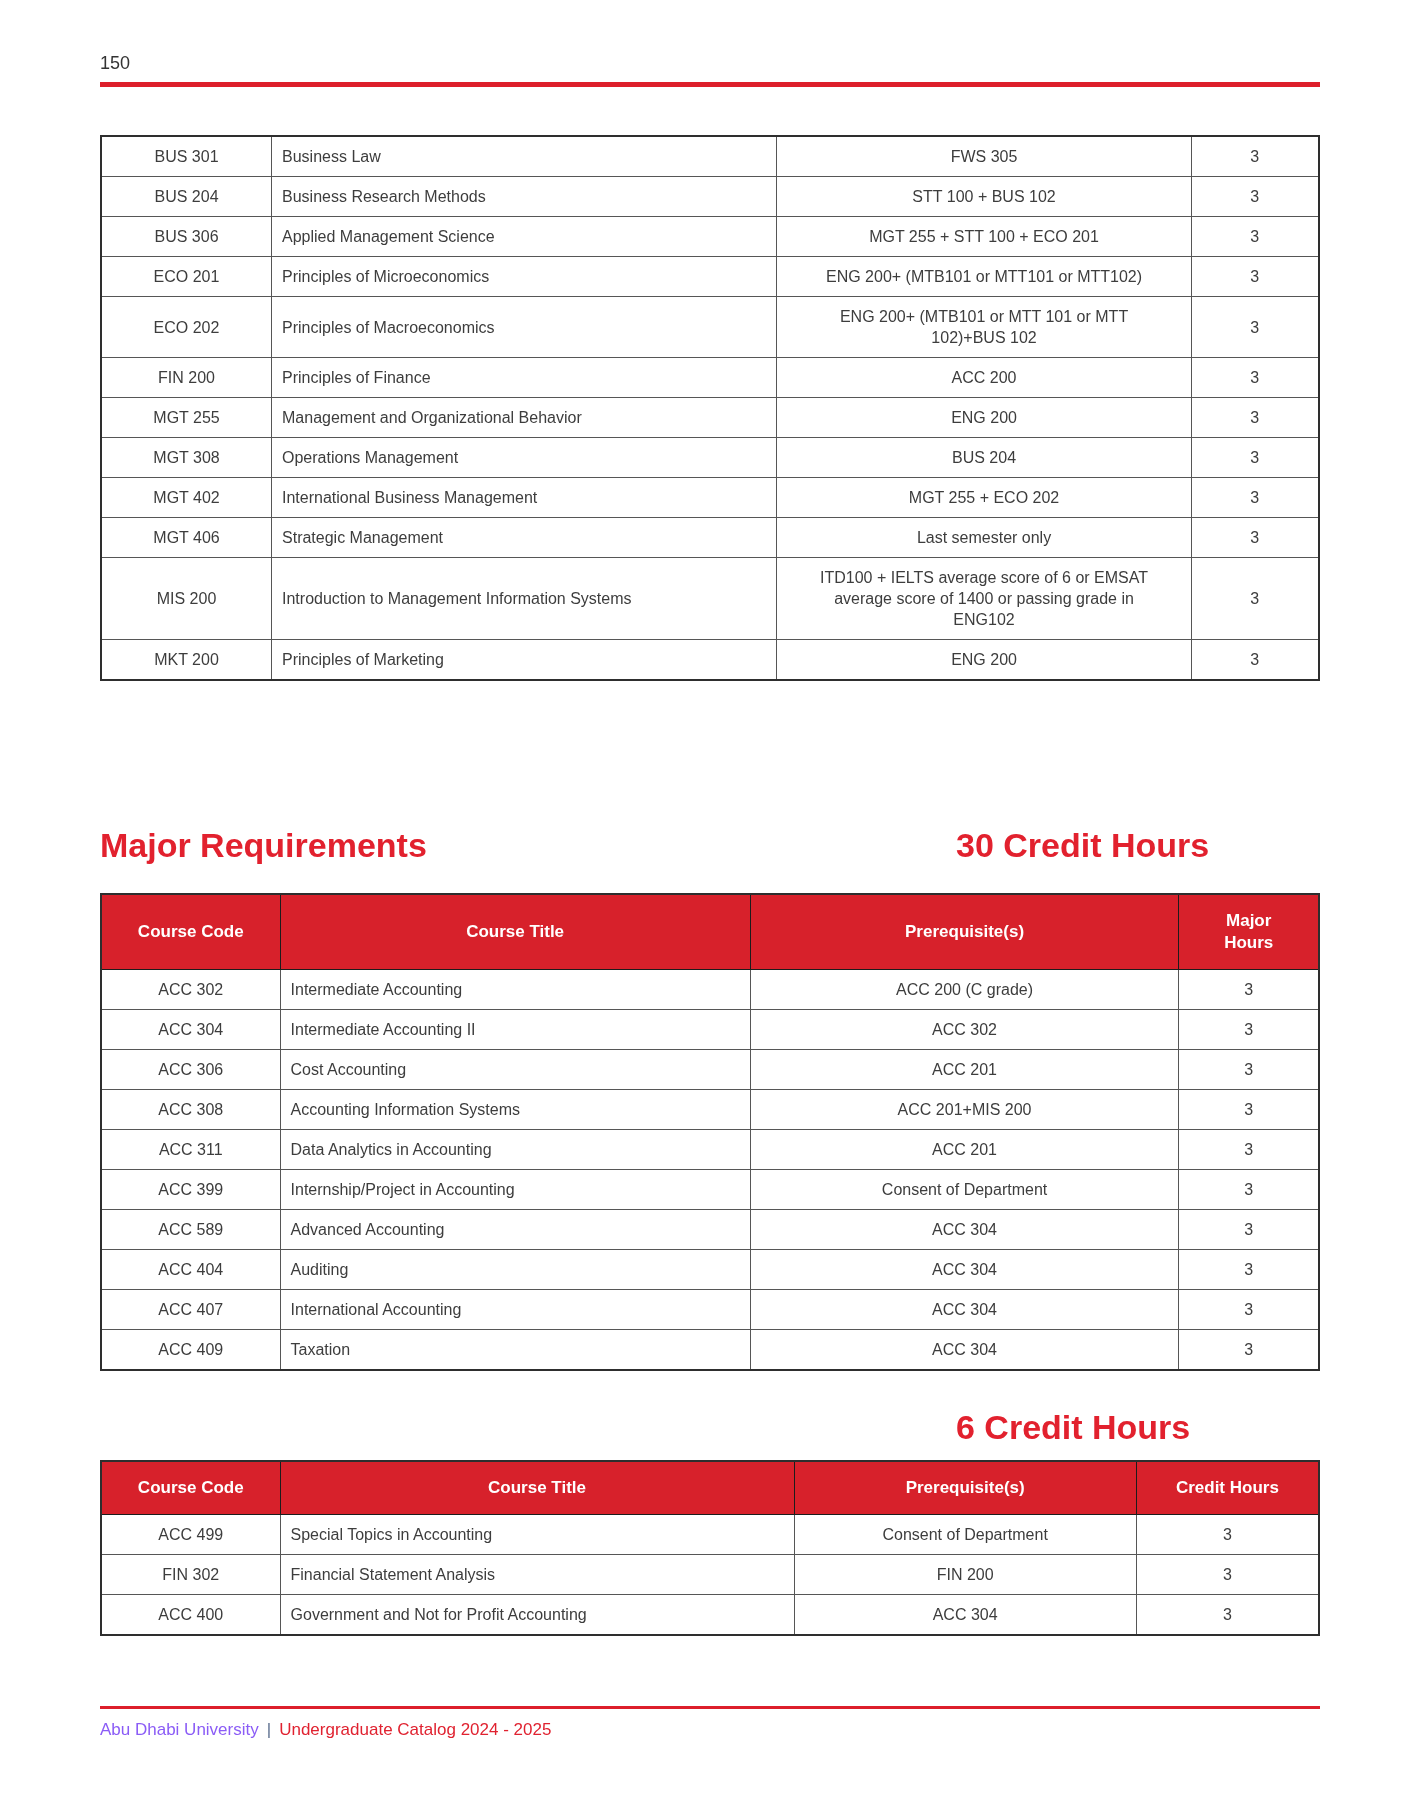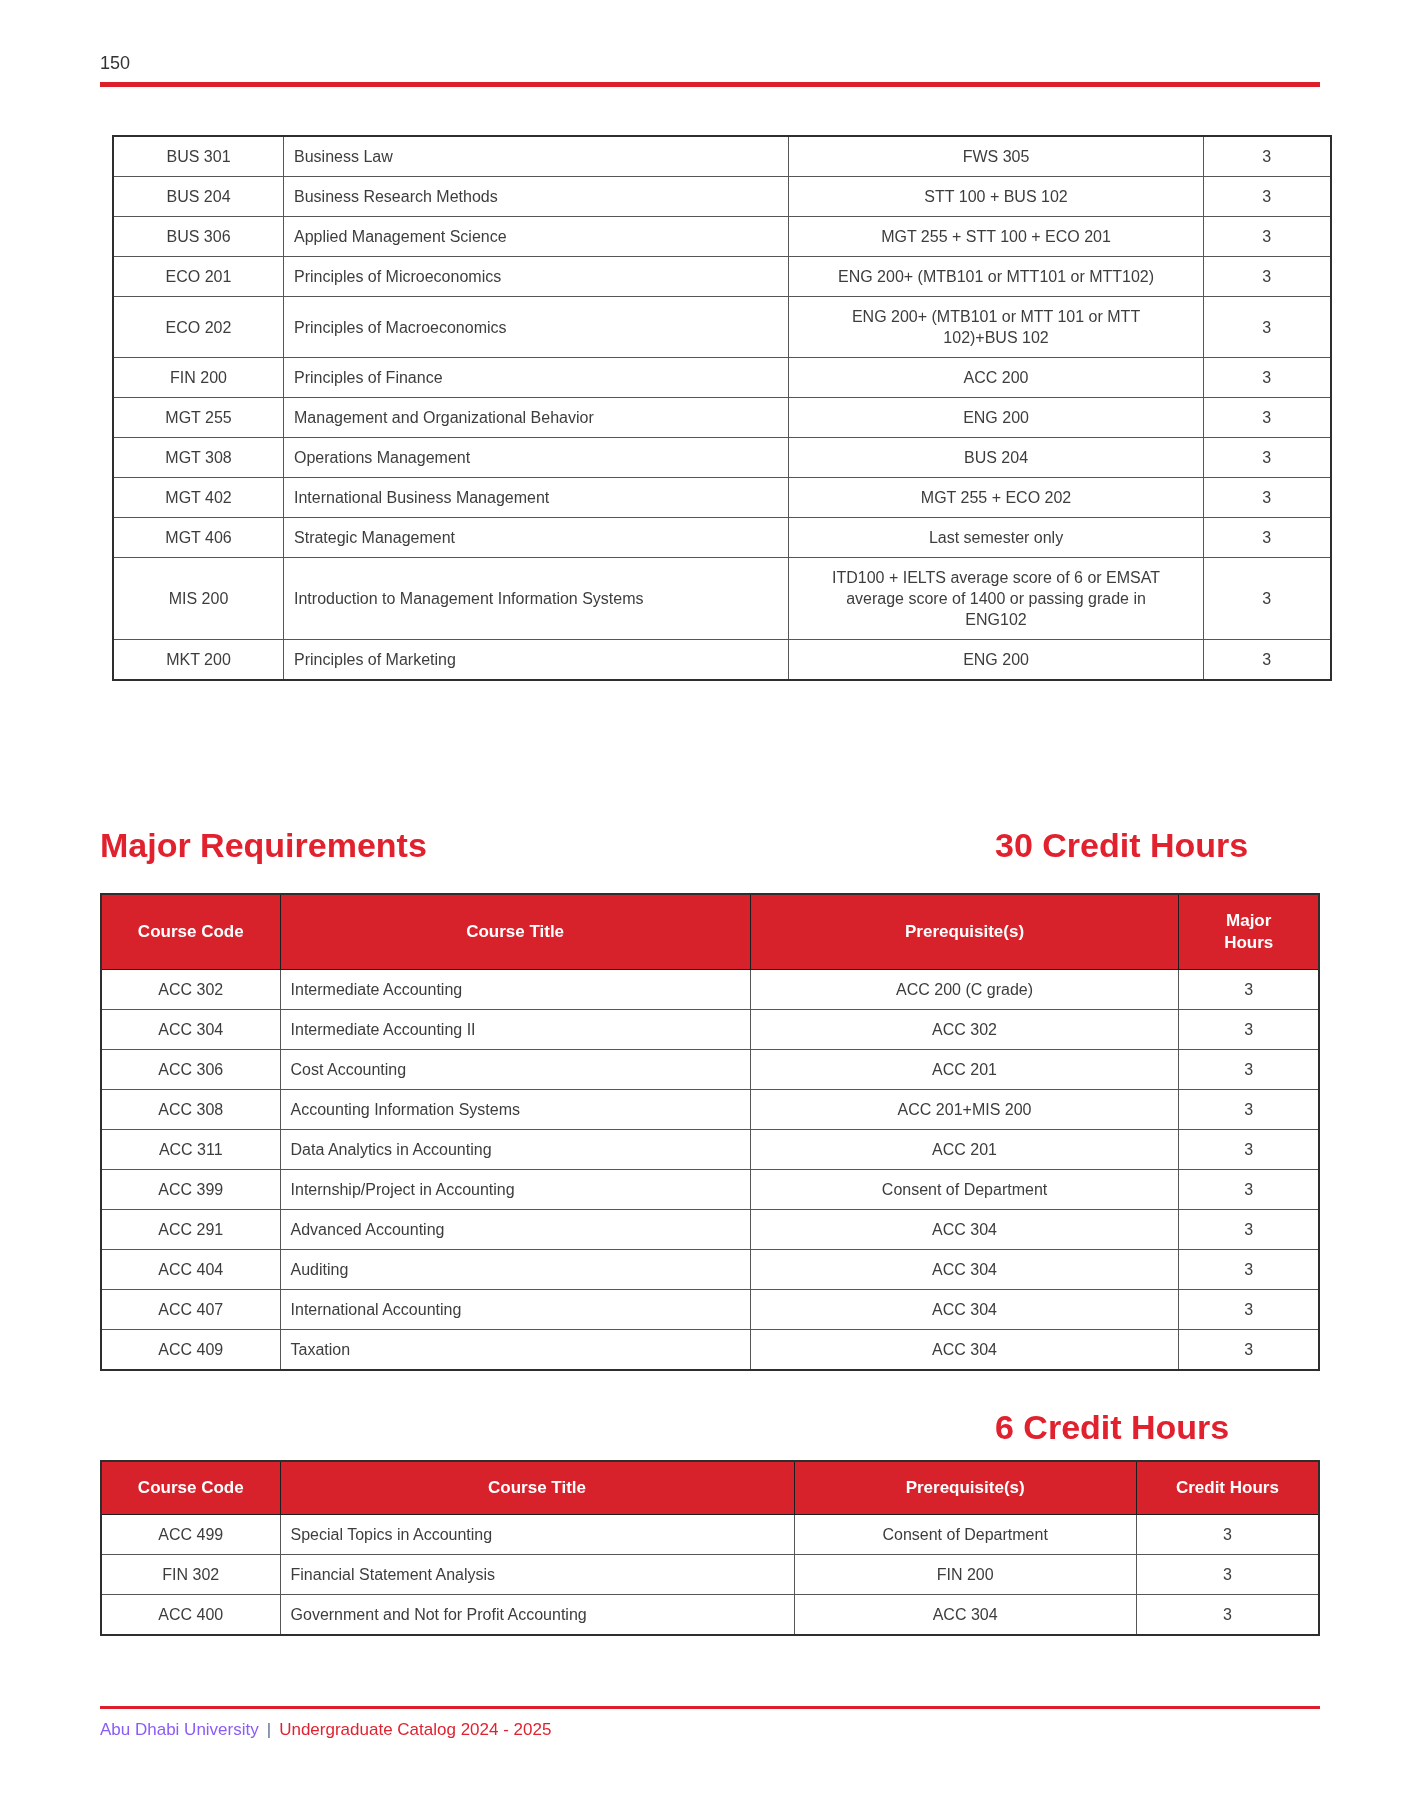--- a/index.html
+++ b/index.html
@@ -18,38 +18,38 @@
   }
   table.ctable td{
     border:1px solid #565656;font-size:16px;line-height:21px;color:#3d3d3d;
     padding:9px 10px;vertical-align:middle;
   }
   table.ctable th{
     border:1px solid #1c1c1c;background:#d7212b;color:#ffffff;
     font-size:17px;font-weight:bold;line-height:22px;padding:15px 10px;
     vertical-align:middle;text-align:center;
   }
-  .t1{margin-top:48px;margin-left:12px;}
+  .t1{margin-top:48px;}
   .t2{margin-top:30px;}
   .t2 td{padding:10px;line-height:22px;}
   .t3{margin-top:15px;}
   .t3 th{padding:13px 10px;}
   .c-code,.c-prereq,.c-credit{text-align:center;}
   .c-title{text-align:left;padding-left:13px;}
   .pre{white-space:pre-line;}
   
   .t1 .colw-code{width:14.0%;}  .t1 .colw-title{width:41.5%;} .t1 .colw-prereq{width:34.0%;} .t1 .colw-credit{width:10.5%;}
   .t2 .colw-code{width:14.7%;}  .t2 .colw-title{width:38.6%;} .t2 .colw-prereq{width:35.2%;} .t2 .colw-credit{width:11.5%;}
   .t3 .colw-code{width:14.7%;}  .t3 .colw-title{width:42.2%;} .t3 .colw-prereq{width:28.1%;} .t3 .colw-credit{width:15.0%;}
   .section-head{
     position:relative;margin-top:146px;height:36px;
     font-size:34px;font-weight:bold;color:#e2212e;line-height:36px;
   }
   .section-head.second{margin-top:38px;}
-  .sec-credits{position:absolute;left:895px;top:0;white-space:nowrap;text-align:center;}
+  .sec-credits{position:absolute;left:856px;top:0;white-space:nowrap;text-align:center;}
   .footer{margin-top:10px;font-size:17px;line-height:21px;}
   .f-univ{color:#8b5cf6;}
   .f-sep{color:#5c6f8f;margin:0 8px;}
   .f-cat{color:#e02230;}
 </style>
 </head>
 <body>
 
 <div class="page">
   <div class="content">
@@ -195,21 +195,21 @@
             <td class="c-prereq pre">ACC 201</td>
             <td class="c-credit">3</td>
           </tr>
           <tr>
             <td class="c-code">ACC 399</td>
             <td class="c-title">Internship/Project in Accounting</td>
             <td class="c-prereq pre">Consent of Department</td>
             <td class="c-credit">3</td>
           </tr>
           <tr>
-            <td class="c-code">ACC 291</td>
+            <td class="c-code">ACC 589</td>
             <td class="c-title">Advanced Accounting</td>
             <td class="c-prereq pre">ACC 304</td>
             <td class="c-credit">3</td>
           </tr>
           <tr>
             <td class="c-code">ACC 404</td>
             <td class="c-title">Auditing</td>
             <td class="c-prereq pre">ACC 304</td>
             <td class="c-credit">3</td>
           </tr>

